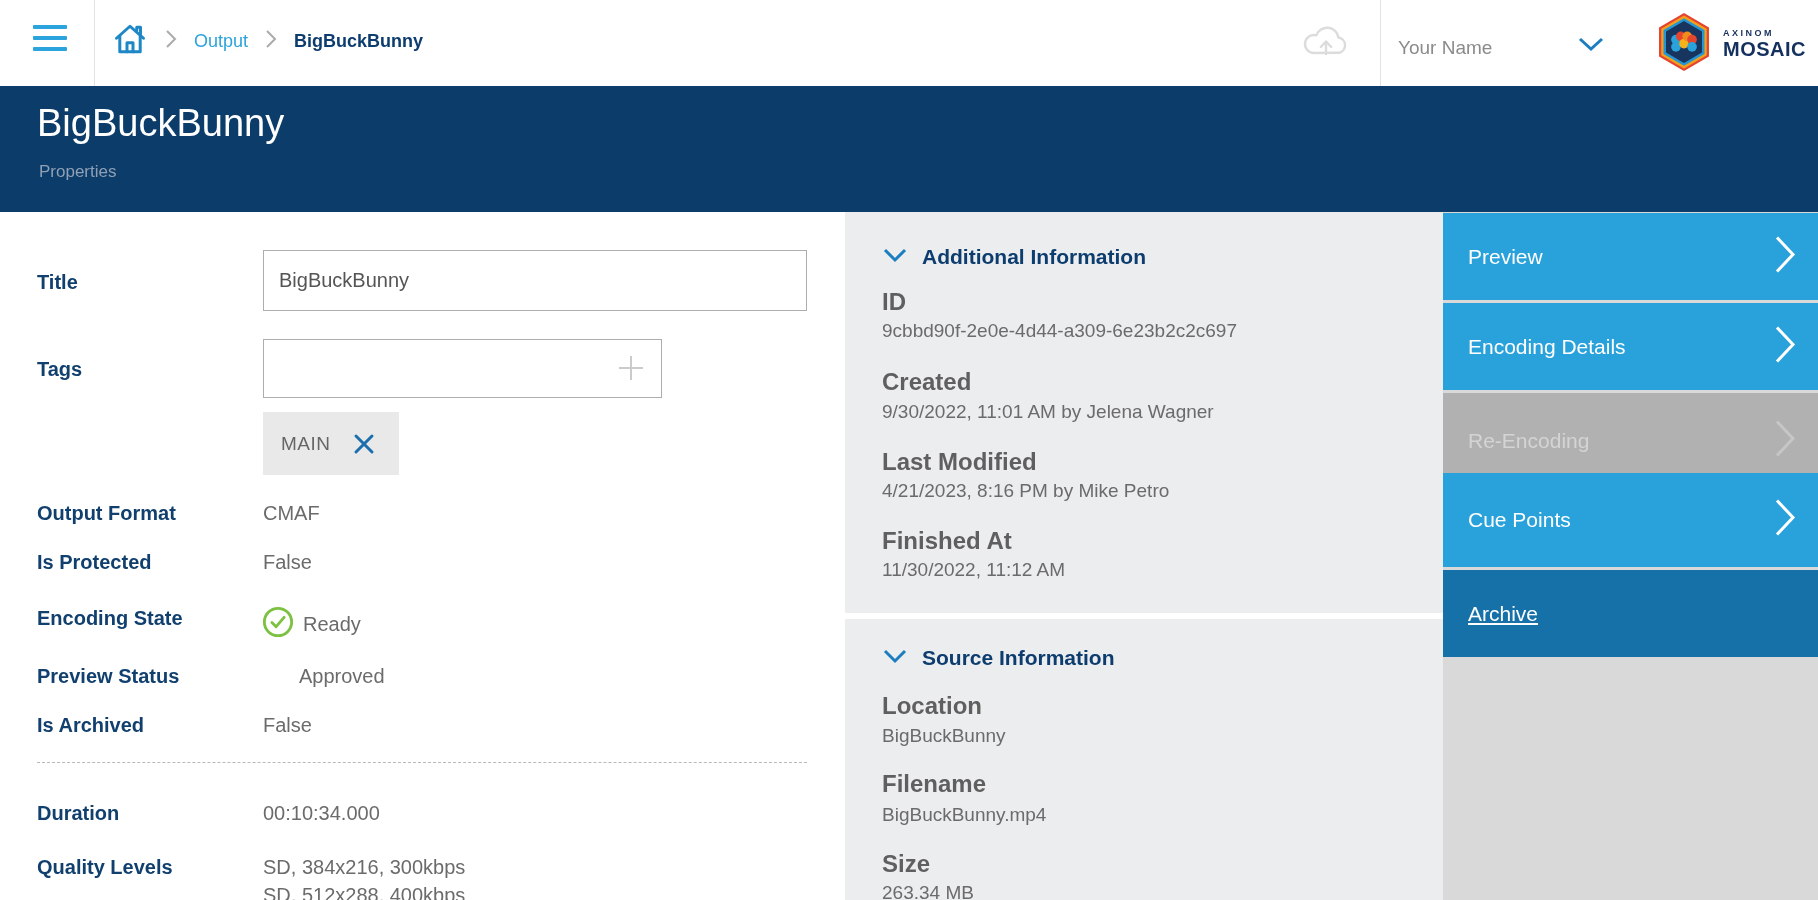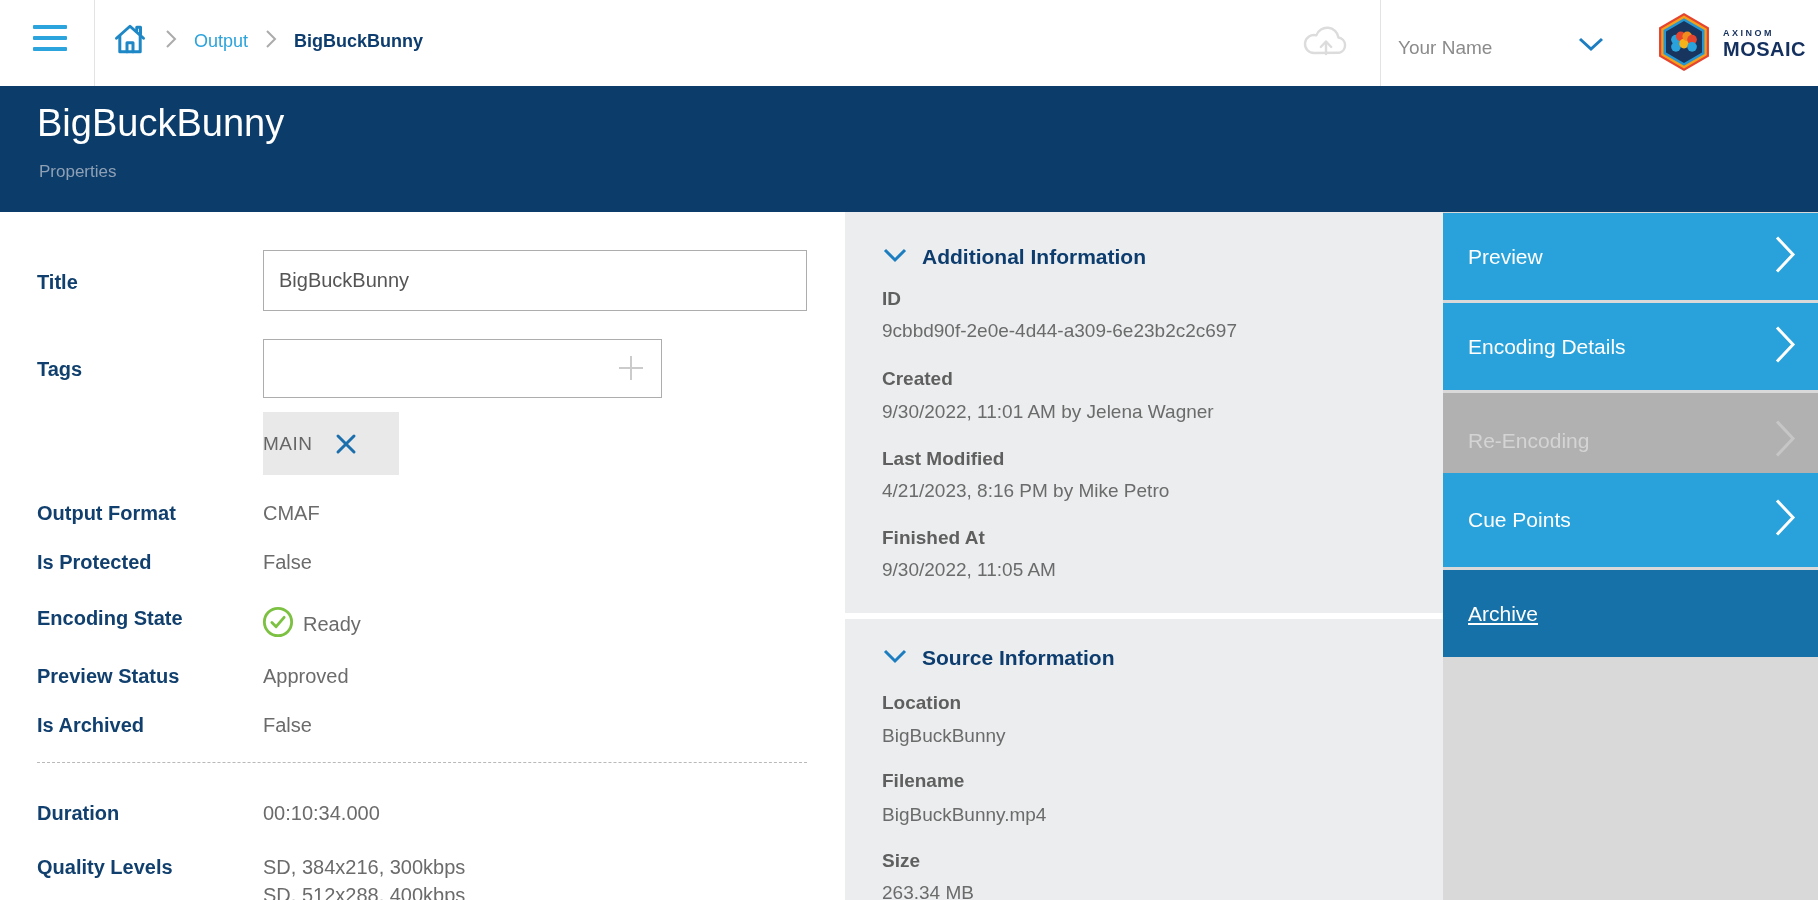--- a/index.html
+++ b/index.html
@@ -28,32 +28,32 @@
 
   
   .form-panel { position:absolute; left:0; top:212px; width:845px; height:688px; background:#ffffff; }
   .form-label { position:absolute; left:37px; font-size:20px; font-weight:bold; color:#11406e; white-space:nowrap; }
   .form-value { position:absolute; left:263px; font-size:20px; color:#6b6b6b; white-space:nowrap; }
   .text-input { position:absolute; border:1px solid #adadad; background:#fff; font-family:"Liberation Sans",sans-serif;
                 font-size:20px; color:#555; padding-left:15px; outline:none; }
   .tags-wrap { position:absolute; left:263px; top:127px; width:399px; height:59px; border:1px solid #adadad; background:#fff; }
   .plus-btn { position:absolute; right:15px; top:13px; width:30px; height:30px; cursor:pointer; }
   .chip { position:absolute; left:263px; top:200px; width:136px; height:63px; background:#e9e9e9;
-          display:flex; align-items:center; }
+          display:flex; align-items:center; padding-left:18px; }
   .chip-label { font-size:19px; color:#666; letter-spacing:0.5px; }
   .chip-x { margin-left:22px; width:22px; height:22px; cursor:pointer; }
   .dashed-div { position:absolute; left:37px; top:550px; width:770px; border-top:1px dashed #b9b9b9; }
   .ready-row { position:absolute; left:262px; top:394px; display:flex; align-items:center; }
   .ready-row .form-value-inline { font-size:20px; color:#6b6b6b; margin-left:9px; }
 
   
   .info-card { position:absolute; left:845px; width:598px; background:#ebedee; }
   .section-head { position:absolute; left:38px; display:flex; align-items:center; cursor:pointer; }
   .section-title { font-size:21px; font-weight:bold; color:#0d3c6e; margin-left:15px; }
-  .panel-label { position:absolute; left:37px; font-size:19px; font-weight:bold; color:#5f5f5f; white-space:nowrap; }
+  .panel-label { position:absolute; left:37px; font-size:24px; font-weight:bold; color:#5f5f5f; white-space:nowrap; }
   .panel-value { position:absolute; left:37px; font-size:19px; color:#6b6b6b; white-space:nowrap; }
 
   
   .rail-bg { position:absolute; left:1443px; top:212px; width:375px; height:688px; background:#d9d9d9; }
   .action-btn { position:absolute; left:1443px; width:375px; background:#29a2db; color:#ffffff;
                 font-size:21px; display:flex; align-items:center; padding-left:25px; cursor:pointer; }
   .action-btn .chev { position:absolute; right:22px; top:50%; transform:translateY(-50%); }
   .action-btn.disabled { background:#b1b1b1; color:#d4d4d4; cursor:default; }
   .action-btn.dark { background:#1571a7;text-decoration:underline; }
 </style>
@@ -175,21 +175,21 @@
       <span>
         <svg width="32" height="32" viewBox="0 0 34 34" fill="none" stroke="#7cc142" stroke-width="3" stroke-linecap="round" stroke-linejoin="round">
           <circle cx="17" cy="17" r="14.5"></circle>
           <path d="M10.5 17.5 l4.5 4.5 l8.5 -10"></path>
         </svg>
       </span>
       <span class="form-value-inline">Ready</span>
     </div>
 
     <div class="form-label" style="top:453px;">Preview Status</div>
-    <div class="form-value" style="top:453px;">Approved</div>
+    <div class="form-value" style="top:453px;margin-left:36px;">Approved</div>
 
     <div class="form-label" style="top:502px;">Is Archived</div>
     <div class="form-value" style="top:502px;">False</div>
 
     <div class="dashed-div"></div>
 
     <div class="form-label" style="top:590px;">Duration</div>
     <div class="form-value" style="top:590px;">00:10:34.000</div>
 
     <div class="form-label" style="top:644px;">Quality Levels</div>
@@ -206,21 +206,21 @@
       </span>
       <span class="section-title">Additional Information</span>
     </div>
     <div class="panel-label" style="top:76px;">ID</div>
     <div class="panel-value" style="top:108px;">9cbbd90f-2e0e-4d44-a309-6e23b2c2c697</div>
     <div class="panel-label" style="top:156px;">Created</div>
     <div class="panel-value" style="top:189px;">9/30/2022, 11:01 AM by Jelena Wagner</div>
     <div class="panel-label" style="top:236px;">Last Modified</div>
     <div class="panel-value" style="top:268px;">4/21/2023, 8:16 PM by Mike Petro</div>
     <div class="panel-label" style="top:315px;">Finished At</div>
-    <div class="panel-value" style="top:347px;">9/30/2022, 11:05 AM</div>
+    <div class="panel-value" style="top:347px;">11/30/2022, 11:12 AM</div>
   </div>
 
   <div class="info-card" style="top:619px; height:281px;">
     <div class="section-head" style="top:27px;">
       <span>
         <svg width="24" height="15" viewBox="0 0 24 15" fill="none" stroke="#1c7ec0" stroke-width="3">
             <polyline points="2,2 12,12 22,2"></polyline>
           </svg>
       </span>
       <span class="section-title">Source Information</span>

